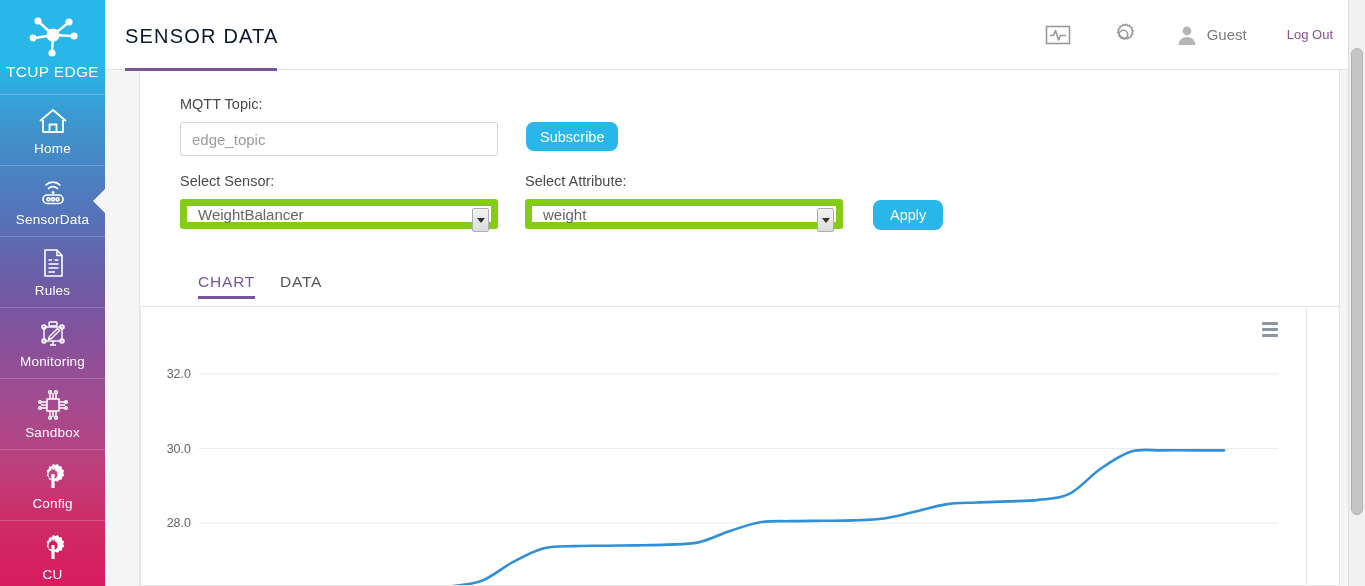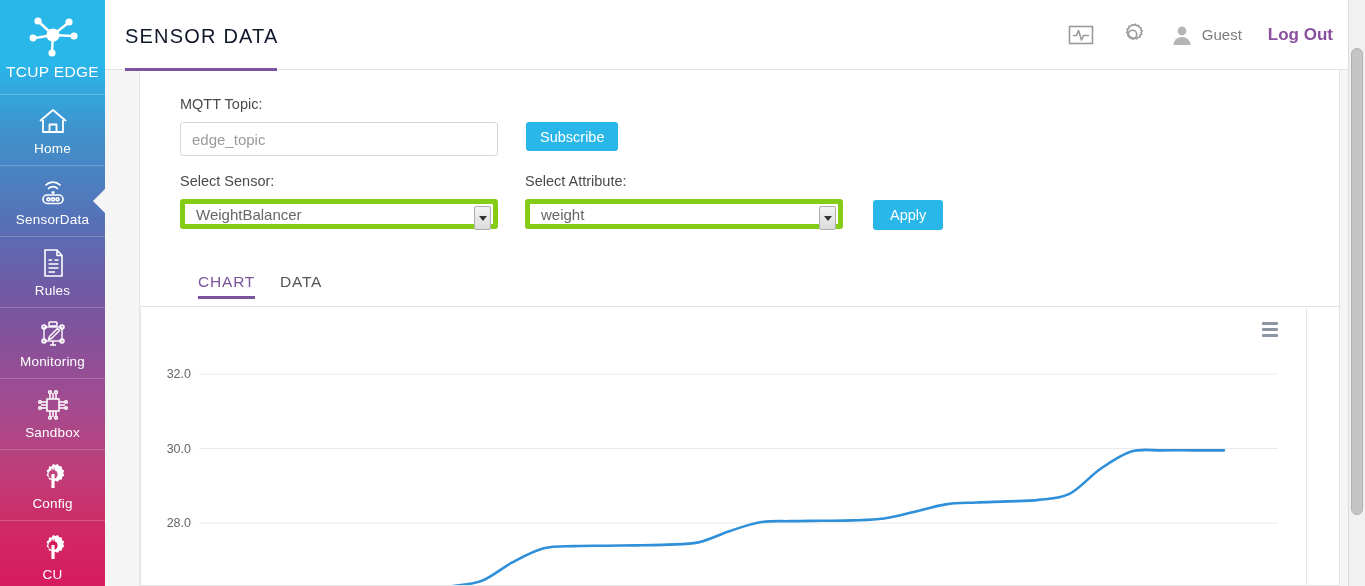--- a/index.html
+++ b/index.html
@@ -66,27 +66,27 @@
     position: absolute; left: 20px; top: 25px;
     font-size: 20px; color: #0f172a; letter-spacing: 1.2px;
     font-weight: 400;
   }
   #title-underline {
     position: absolute; left: 20px; top: 68px;
     width: 152px; height: 3px; background: #7a549c;
   }
   .tb-right {
     position: absolute; right: 15px; top: 0; height: 69px;
-    display: flex; align-items: center; gap: 26px;
+    display: flex; align-items: center; gap: 40px;
   }
   .tb-icon { cursor: pointer; display: flex; align-items: center; }
   .tb-user { display: flex; align-items: center; gap: 9px; cursor: pointer; }
   .tb-user-name { font-size: 15px; color: #7d7d7d; }
   .tb-logout {
-    font-size: 17px; color: #8a4f9e; cursor: pointer; font-weight: 700;
+    font-size: 13px; color: #8a4f9e; cursor: pointer; font-weight: 400;
   }
 
   
   #content {
     position: absolute; left: 119px; top: 70px;
     width: 1243px; height: 516px;
     background: #f5f5f5;
   }
   #panel {
     position: absolute; left: 20px; top: 0px;
@@ -105,34 +105,34 @@
     width: 318px; height: 30px;
     border: 1px solid #d6d6d6; border-radius: 3px;
     padding: 16px 11px; font-size: 15px; color: #555;
     font-family: "Liberation Sans", sans-serif;
     background: #fff; outline: none;
   }
   #mqtt-input::placeholder { color: #9b9b9b; }
 
   .btn-blue {
     background: #29b6e8; color: #fff;
-    border: none; border-radius: 3px;
+    border: none; border-radius: 8px;
     font-size: 14.5px; font-family: "Liberation Sans", sans-serif;
     cursor: pointer; padding: 0 14px; height: 29px;
   }
   #subscribe-btn { position: absolute; left: 386px; top: 52px; }
 
   #sensor-row { position: absolute; left: 40px; top: 103px; }
   #attr-row   { position: absolute; left: 385px; top: 103px; }
   #apply-btn  { position: absolute; left: 733px; top: 130px; height: 30px; padding: 0 17px; }
 
   .nsel {
     margin-top: 10px;
     height: 30px; font-size: 15px; color: #666;
-    border: 5px solid #84cc16; border-radius: 3px;
+    border: 7px solid #84cc16; border-radius: 3px;
     background: #ffffff;
     padding: 0 22px 0 11px;
     font-family: "Liberation Sans", sans-serif;
     -webkit-appearance: none; appearance: none;
     position: relative; cursor: pointer;
     display: flex; align-items: center;
   }
   #sensor-select { width: 318px; }
   #attr-select   { width: 318px; }
   .nsel .arrowbox {

